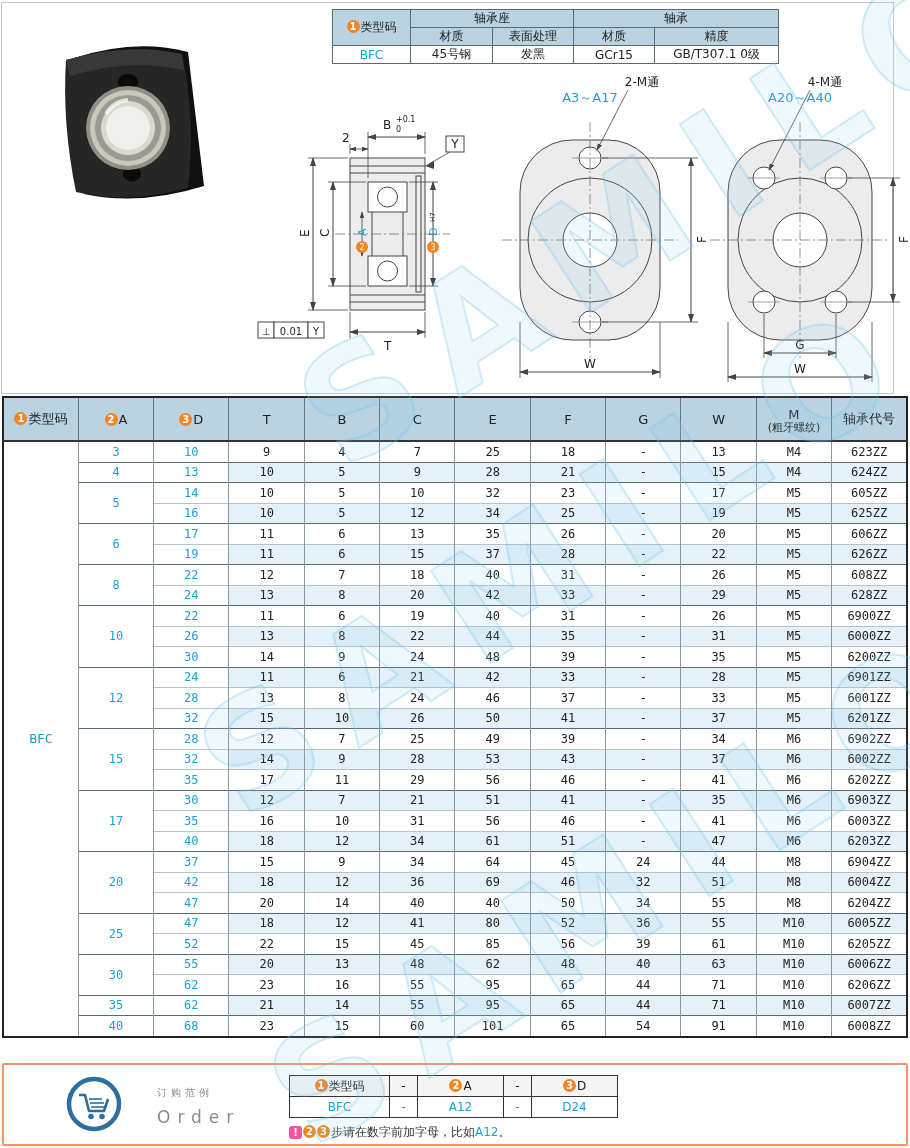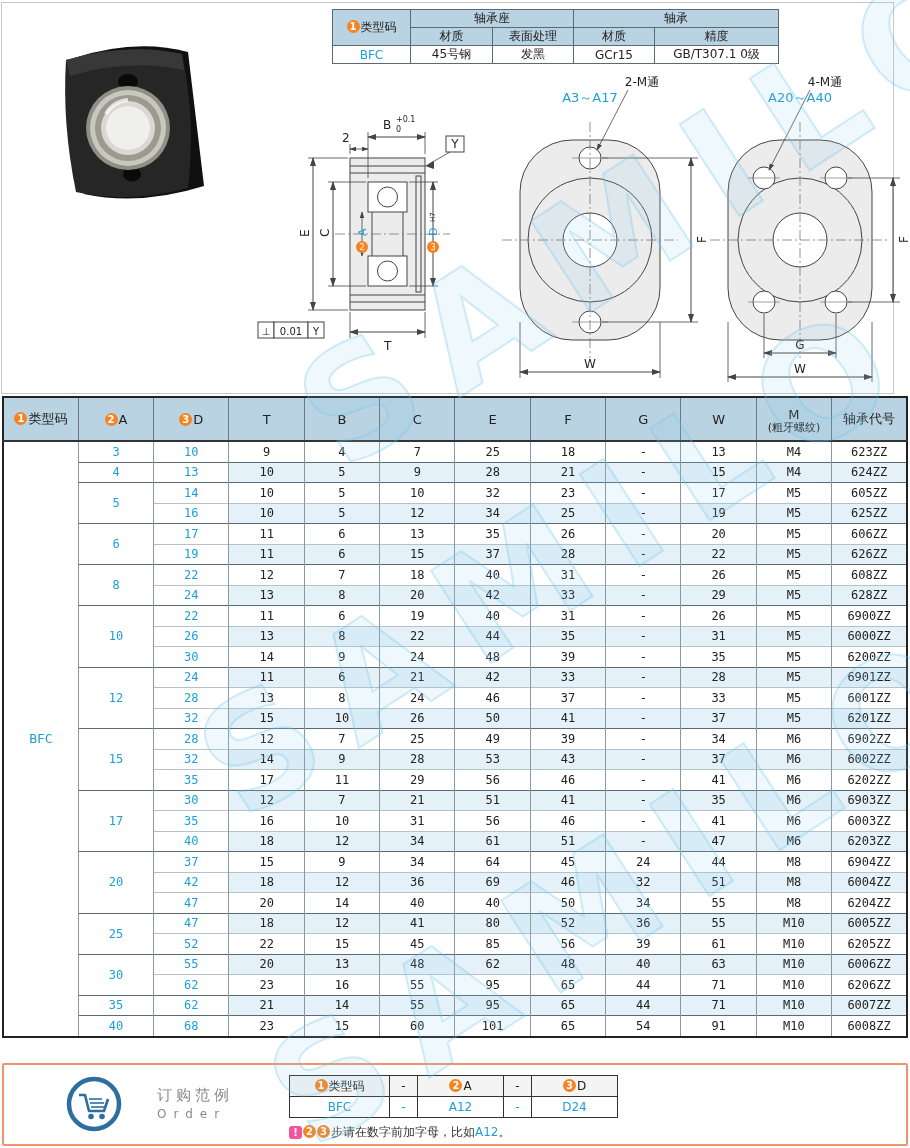--- a/index.html
+++ b/index.html
@@ -41,22 +41,22 @@
   .main td.typecol{border-top:none;color:#1b9fd8;font-size:13px;}
   .main td.acol,.main td.dcol{color:#1b9fd8;}
   .main tr.stripe td.dd{background:#e4f1f8;}
   .mh2{display:block;font-size:11px;line-height:12px;}
   .mh1{display:block;font-size:13px;line-height:15px;margin-top:3px;}
 
   
   .order-box{position:absolute;left:2px;top:1063px;width:902px;height:79px;
       border:2px solid #f0936b;border-radius:2px;background:#fff;z-index:2;}
   .cart{position:absolute;left:60px;top:9px;}
-  .ot-cn{position:absolute;left:153px;top:21px;font-size:15px;color:#8a8a8a;letter-spacing:4px;}
-  .ot-en{position:absolute;left:153px;top:42px;font-size:12px;color:#8a8a8a;letter-spacing:7px;}
+  .ot-cn{position:absolute;left:153px;top:21px;font-size:10px;color:#8a8a8a;letter-spacing:4px;}
+  .ot-en{position:absolute;left:153px;top:42px;font-size:17px;color:#8a8a8a;letter-spacing:7px;}
   .order-table{position:absolute;left:285px;top:10px;border-collapse:collapse;table-layout:fixed;}
   .order-table th,.order-table td{border:1.5px solid #333;font-weight:normal;font-size:12px;
       height:20px;text-align:center;padding:0 4px;}
   .order-table th{background:#f4f4f4;}
   .order-note{position:absolute;left:285px;top:59px;font-size:12px;color:#333;}
   .bang{display:inline-block;width:13px;height:13px;line-height:13px;border-radius:3px;
       background:#f0559e;color:#fff;font-size:10px;font-weight:bold;text-align:center;margin-right:1px;}
 
   
   .wm{position:absolute;z-index:5;pointer-events:none;font-weight:bold;font-size:150px;

